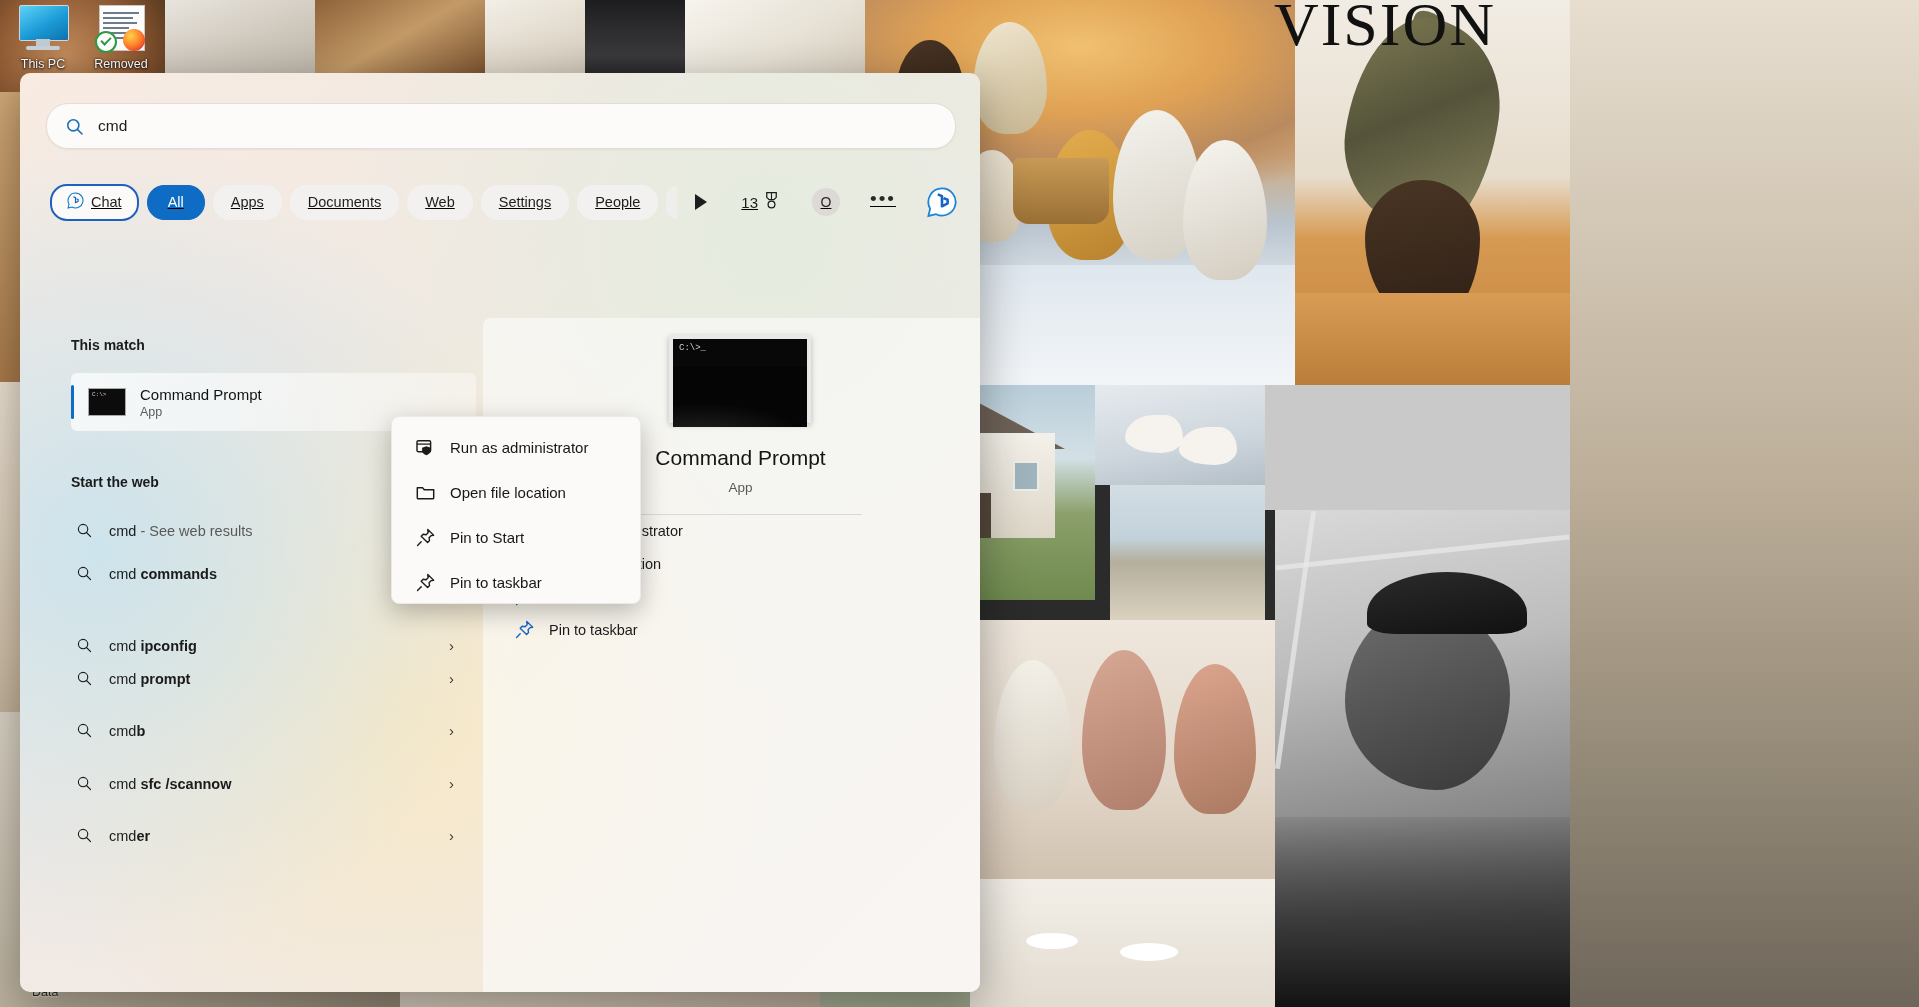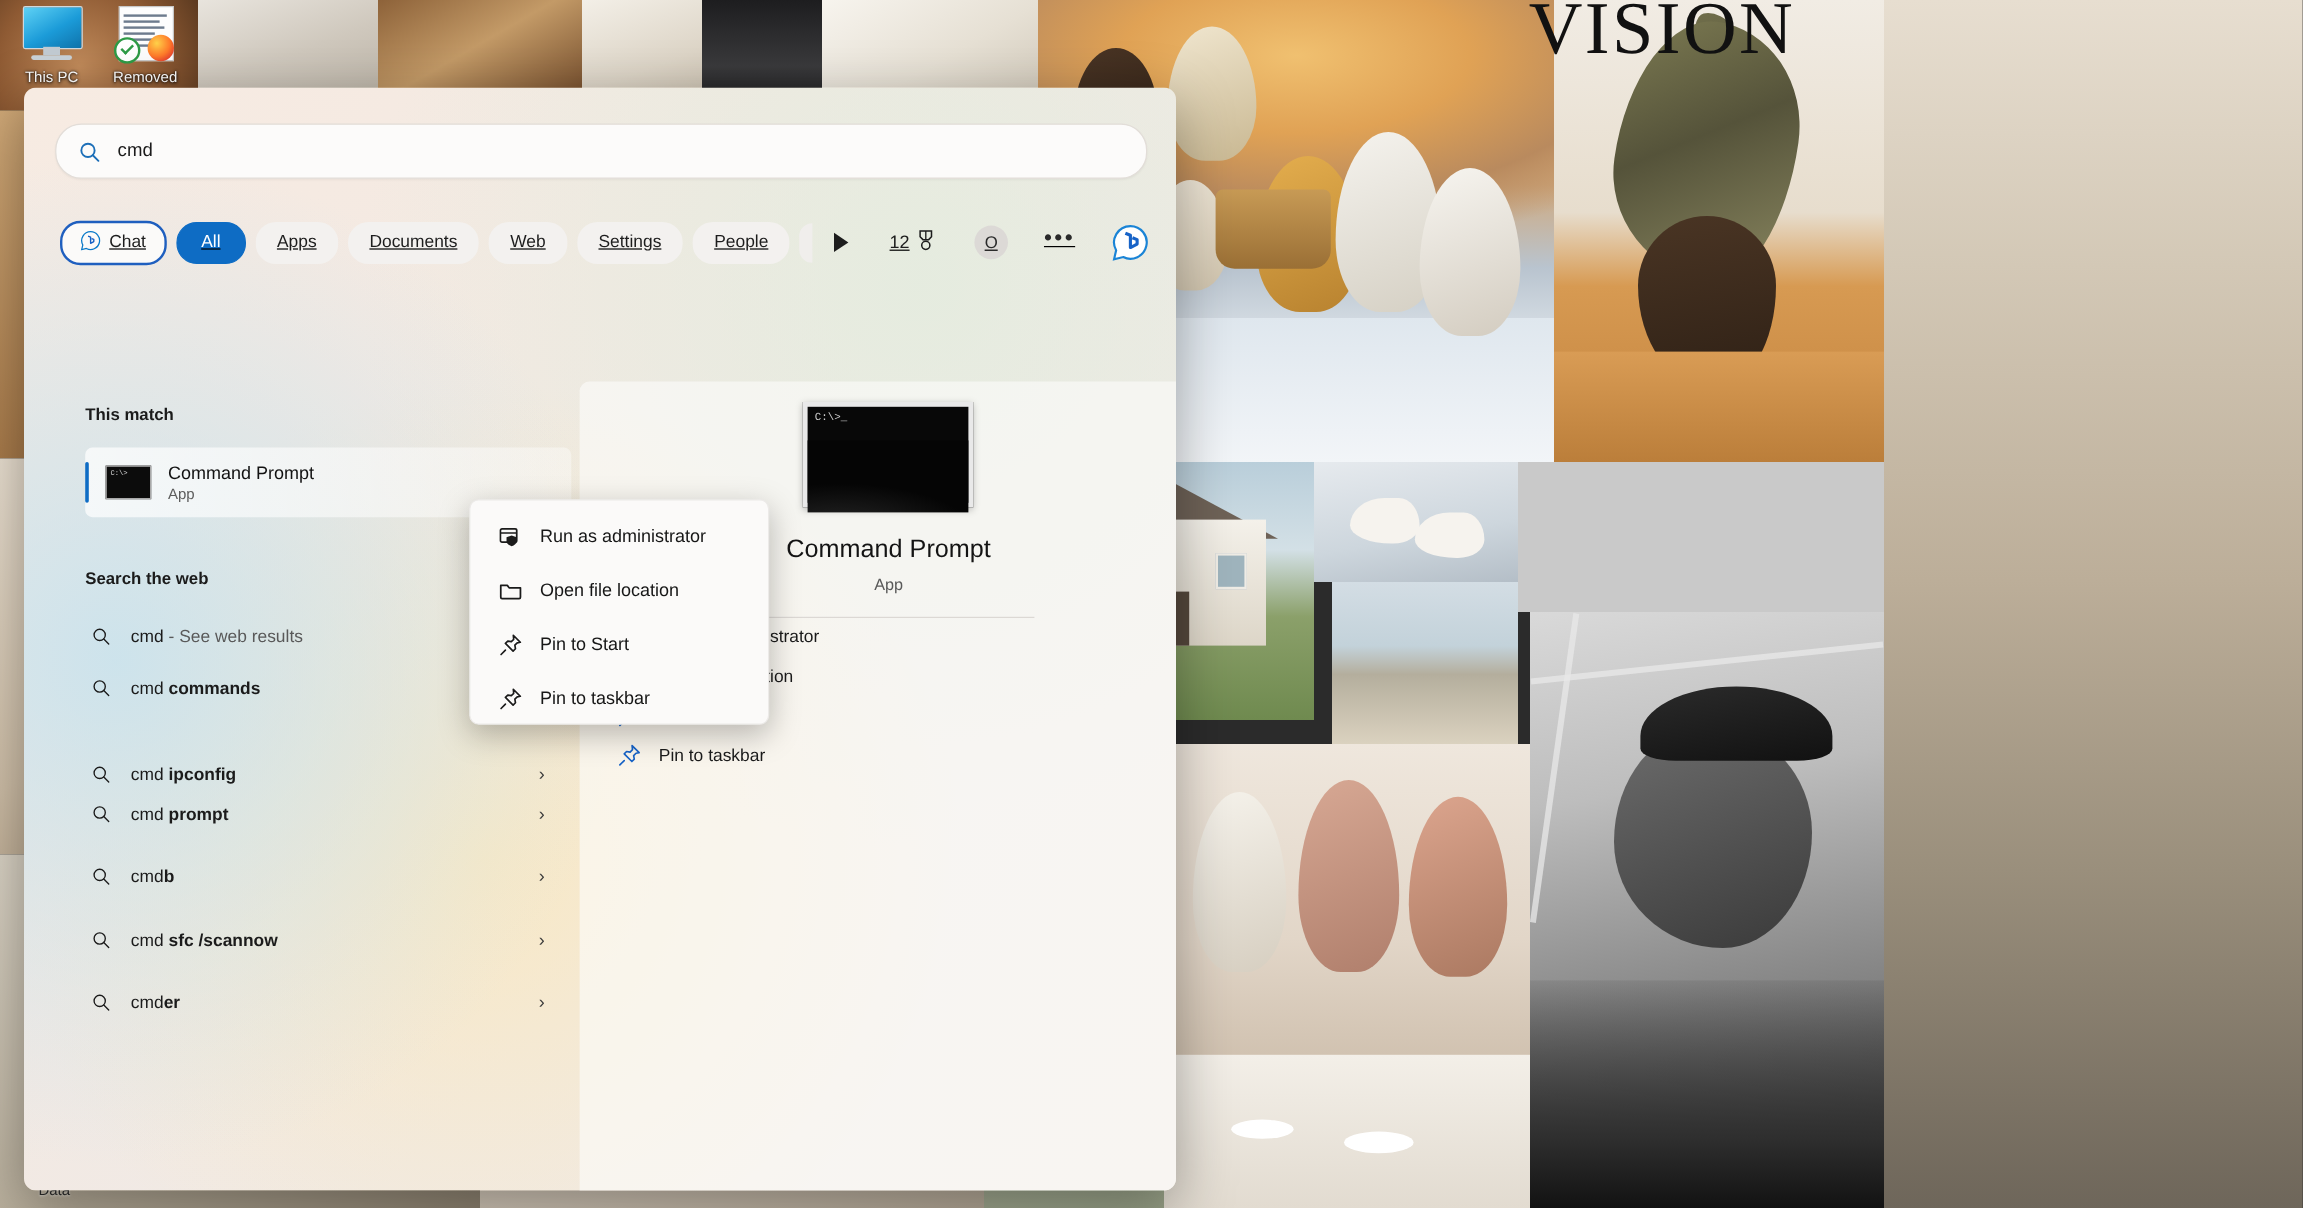--- a/index.html
+++ b/index.html
@@ -358,21 +358,21 @@
     <div class="chip">
       <span>Settings</span>
     </div>
     <div class="chip">
       <span>People</span>
     </div>
     <div class="chip-partial"></div>
     <div class="arrow-more"></div>
 
     <div class="reward">
-      <span>12</span>
+      <span>13</span>
       <span>
         <svg width="17" height="19" viewBox="0 0 20 24">
           <path d="M4 2h12v6l-3 3H7L4 8z" fill="none" stroke="#1d1d1d" stroke-width="1.6"></path>
           <line x1="10" y1="2" x2="10" y2="11" stroke="#1d1d1d" stroke-width="1.4"></line>
           <circle cx="10" cy="17" r="4.3" fill="none" stroke="#1d1d1d" stroke-width="1.6"></circle>
         </svg>
       </span>
     </div>
 
     <div class="avatar-o">
@@ -393,21 +393,21 @@
 
   <div id="best-match-row">
     <div class="sel-bar"></div>
     <div class="cmd-tile"></div>
     <div class="bm-text">
       <div class="bm-title">Command Prompt</div>
       <div class="bm-sub">App</div>
     </div>
   </div>
 
-  <div class="sec-head" id="web-head">Search the web</div>
+  <div class="sec-head" id="web-head">Start the web</div>
 
   <div class="web-item" style="top:483px;">
     <span class="mag">
       <svg width="17" height="17" viewBox="0 0 24 24">
           <circle cx="10" cy="10" r="6.6" fill="none" stroke="#1b1b1b" stroke-width="1.6"></circle>
           <line x1="14.8" y1="14.8" x2="20.6" y2="20.6" stroke="#1b1b1b" stroke-width="1.6" stroke-linecap="round"></line>
         </svg>
     </span>
     <span class="txt"><span>cmd </span><b>commands</b><span class="muted"></span></span>
   </div>

